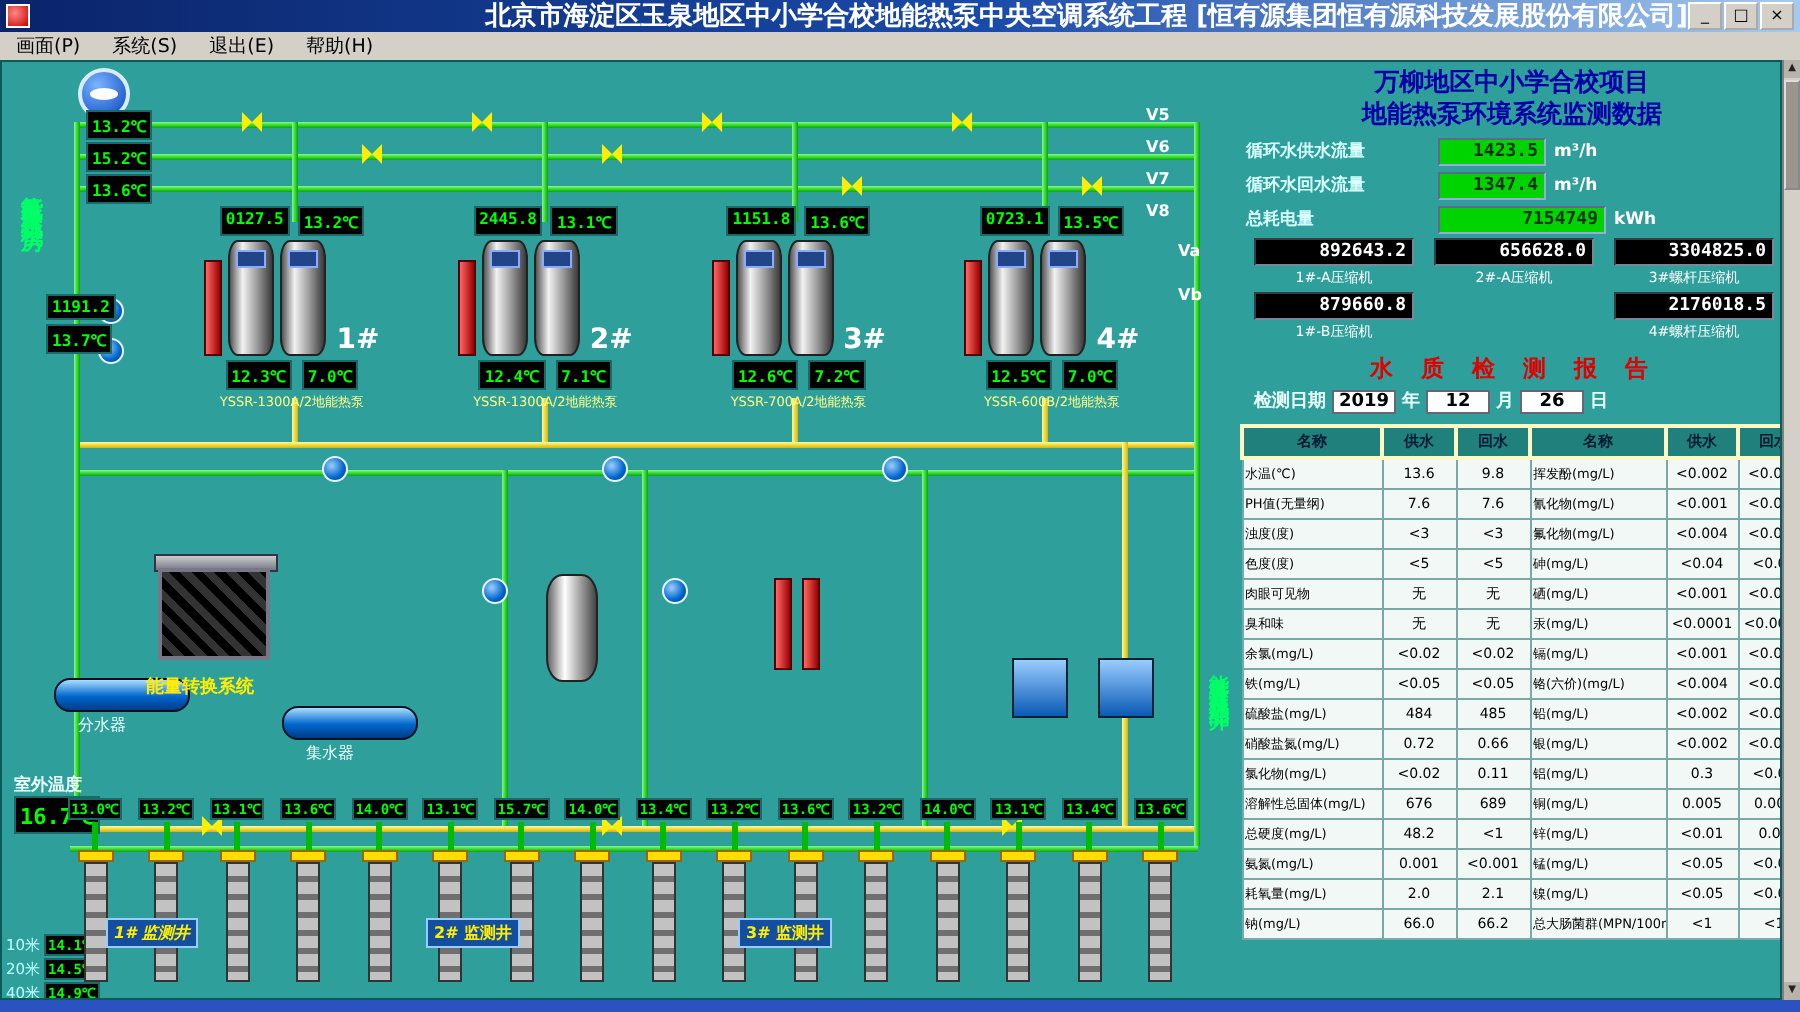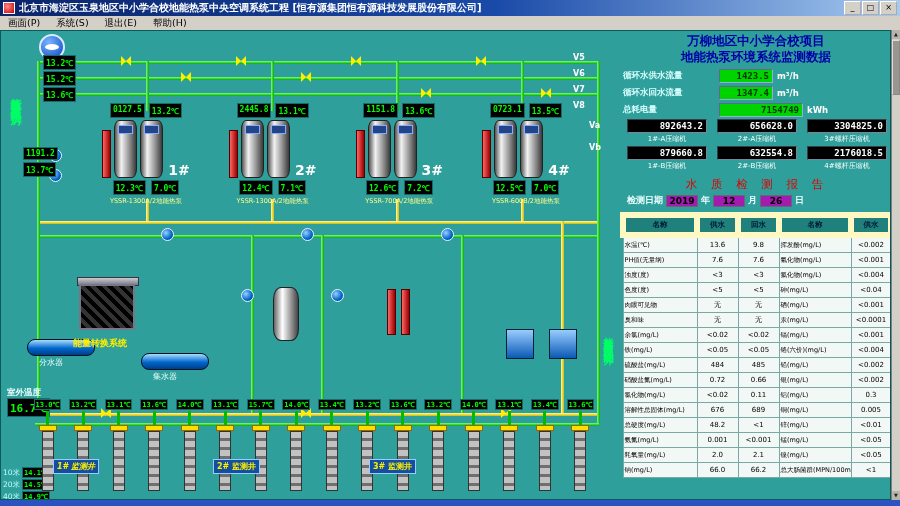--- a/index.html
+++ b/index.html
@@ -1,20 +1,20 @@
 <!DOCTYPE html>
 <html><head>
 <meta charset="utf-8">
 <style>
   html,body{margin:0;padding:0;background:#444;}
   #window{position:relative;width:900px;height:506px;overflow:hidden;background:#2f9f9b;font-family:"DejaVu Sans",sans-serif;}
   
   #titlebar{position:absolute;left:0;top:0;width:900px;height:16px;background:linear-gradient(90deg,#0a246a,#1a4aa8 55%,#a6caf0);display:flex;align-items:center;}
   #titleicon{width:10px;height:10px;margin:0 4px 0 3px;background:radial-gradient(circle at 35% 35%,#ff8888,#cc0000);border:1px solid #fff;}
-  #titletext{color:#fff;font-size:10px;font-weight:bold;white-space:nowrap;overflow:hidden;flex:1;}
+  #titletext{color:#fff;font-size:13px;font-weight:bold;white-space:nowrap;overflow:hidden;flex:1;text-align:right;}
   #winbtns{display:flex;gap:1px;margin-right:3px;}
   .winbtn{width:15px;height:12px;background:#d4d0c8;border:1px outset #fff;font-size:8px;line-height:11px;text-align:center;color:#000;}
   
   #menubar{position:absolute;left:0;top:16px;width:900px;height:14px;background:#d4d0c8;border-bottom:1px solid #808080;display:flex;align-items:center;}
   .menu-item{font-size:9.5px;color:#000;padding:0 8px;}
   
   #screen{position:absolute;left:0;top:30px;width:891px;height:470px;background:#2f9f9b;border:1px solid #0a5a5a;box-sizing:border-box;overflow:hidden;}
   #bottombar{position:absolute;left:0;top:500px;width:900px;height:6px;background:#2a52c0;}
   #vscroll{position:absolute;left:891px;top:30px;width:9px;height:470px;background:#d4d0c8;border-left:1px solid #808080;box-sizing:border-box;}
   .scr-arrow{width:8px;height:9px;background:#b8b4ac;font-size:5px;line-height:9px;text-align:center;color:#222;}
@@ -76,26 +76,26 @@
   
   .rp-title{position:absolute;left:620px;width:270px;text-align:center;font-weight:bold;font-size:12.5px;color:#0000a8;white-space:nowrap;}
   #flow-readouts{position:absolute;left:622px;top:36px;width:268px;}
   .flow-row{display:flex;align-items:center;gap:4px;height:17px;}
   .flow-label{font-size:8.5px;color:#d8ffff;font-weight:bold;width:92px;white-space:nowrap;}
   .flow-unit{font-size:8.5px;color:#ffffff;font-weight:bold;}
   #counters{position:absolute;left:624px;top:88px;width:264px;}
   .counter-row{display:flex;justify-content:space-between;margin-bottom:2px;}
   .counter-cell{width:84px;display:flex;flex-direction:column;align-items:center;}
   .counter-label{font-size:7px;color:#ffffff;white-space:nowrap;margin-top:1px;text-align:center;}
-  #report-title{position:absolute;left:620px;top:146px;width:272px;text-align:center;color:#e00000;font-weight:normal;font-size:11.5px;letter-spacing:5px;}
+  #report-title{position:absolute;left:620px;top:146px;width:272px;text-align:center;color:#e00000;font-weight:bold;font-size:11.5px;letter-spacing:5px;}
   #date-row{position:absolute;left:626px;top:163px;display:flex;align-items:center;gap:3px;font-size:9px;color:#eaffff;font-weight:bold;}
-  .datebox{background:#a21caf;color:#000;border:1px solid #667;min-width:26px;text-align:center;font-size:9px;padding:0 2px;}
+  .datebox{background:#ffffff;color:#000;border:1px solid #667;min-width:26px;text-align:center;font-size:9px;padding:0 2px;}
   
   #water-table{position:absolute;left:619px;top:181px;border-collapse:collapse;table-layout:fixed;width:272px;}
-  #water-table th{background:#20807c;color:#001a33;font-size:7.5px;border:6px solid #fef9c3;height:14px;font-weight:bold;padding:0;}
+  #water-table th{background:#20807c;color:#001a33;font-size:7.5px;border:2px solid #fef9c3;height:14px;font-weight:bold;padding:0;}
   #water-table td{background:#f2f8f6;color:#000;font-size:7px;border:1px solid #7aa8a2;height:14px;padding:0 1px;overflow:hidden;white-space:nowrap;text-align:center;}
   #water-table td.namecol{text-align:left;font-size:6.5px;}
   #water-table th:nth-child(1){width:68px;} #water-table th:nth-child(2),#water-table th:nth-child(3){width:35px;}
   #water-table th:nth-child(4){width:66px;} #water-table th:nth-child(5),#water-table th:nth-child(6){width:34px;}
   .vlabel{position:absolute;font-size:8px;color:#fff;font-weight:bold;}
 </style>
 </head>
 <body>
 
 <div id="window">
@@ -425,24 +425,20 @@
             <div class="led-dk">3304825.0</div>
             <div class="counter-label">3#螺杆压缩机</div>
           </div>
         </div>
         <div class="counter-row">
           <div class="counter-cell">
             <div class="led-dk">879660.8</div>
             <div class="counter-label">1#-B压缩机</div>
           </div>
           <div class="counter-cell">
-            <div class="led-dk">632554.8</div>
-            <div class="counter-label">2#-B压缩机</div>
-          </div>
-          <div class="counter-cell">
             <div class="led-dk">2176018.5</div>
             <div class="counter-label">4#螺杆压缩机</div>
           </div>
         </div>
       </div>
     <div id="report-title">水 质 检 测 报 告</div>
     <div id="date-row">
       <span>检测日期</span>
       <span class="datebox">2019</span>
       <span>年</span>

